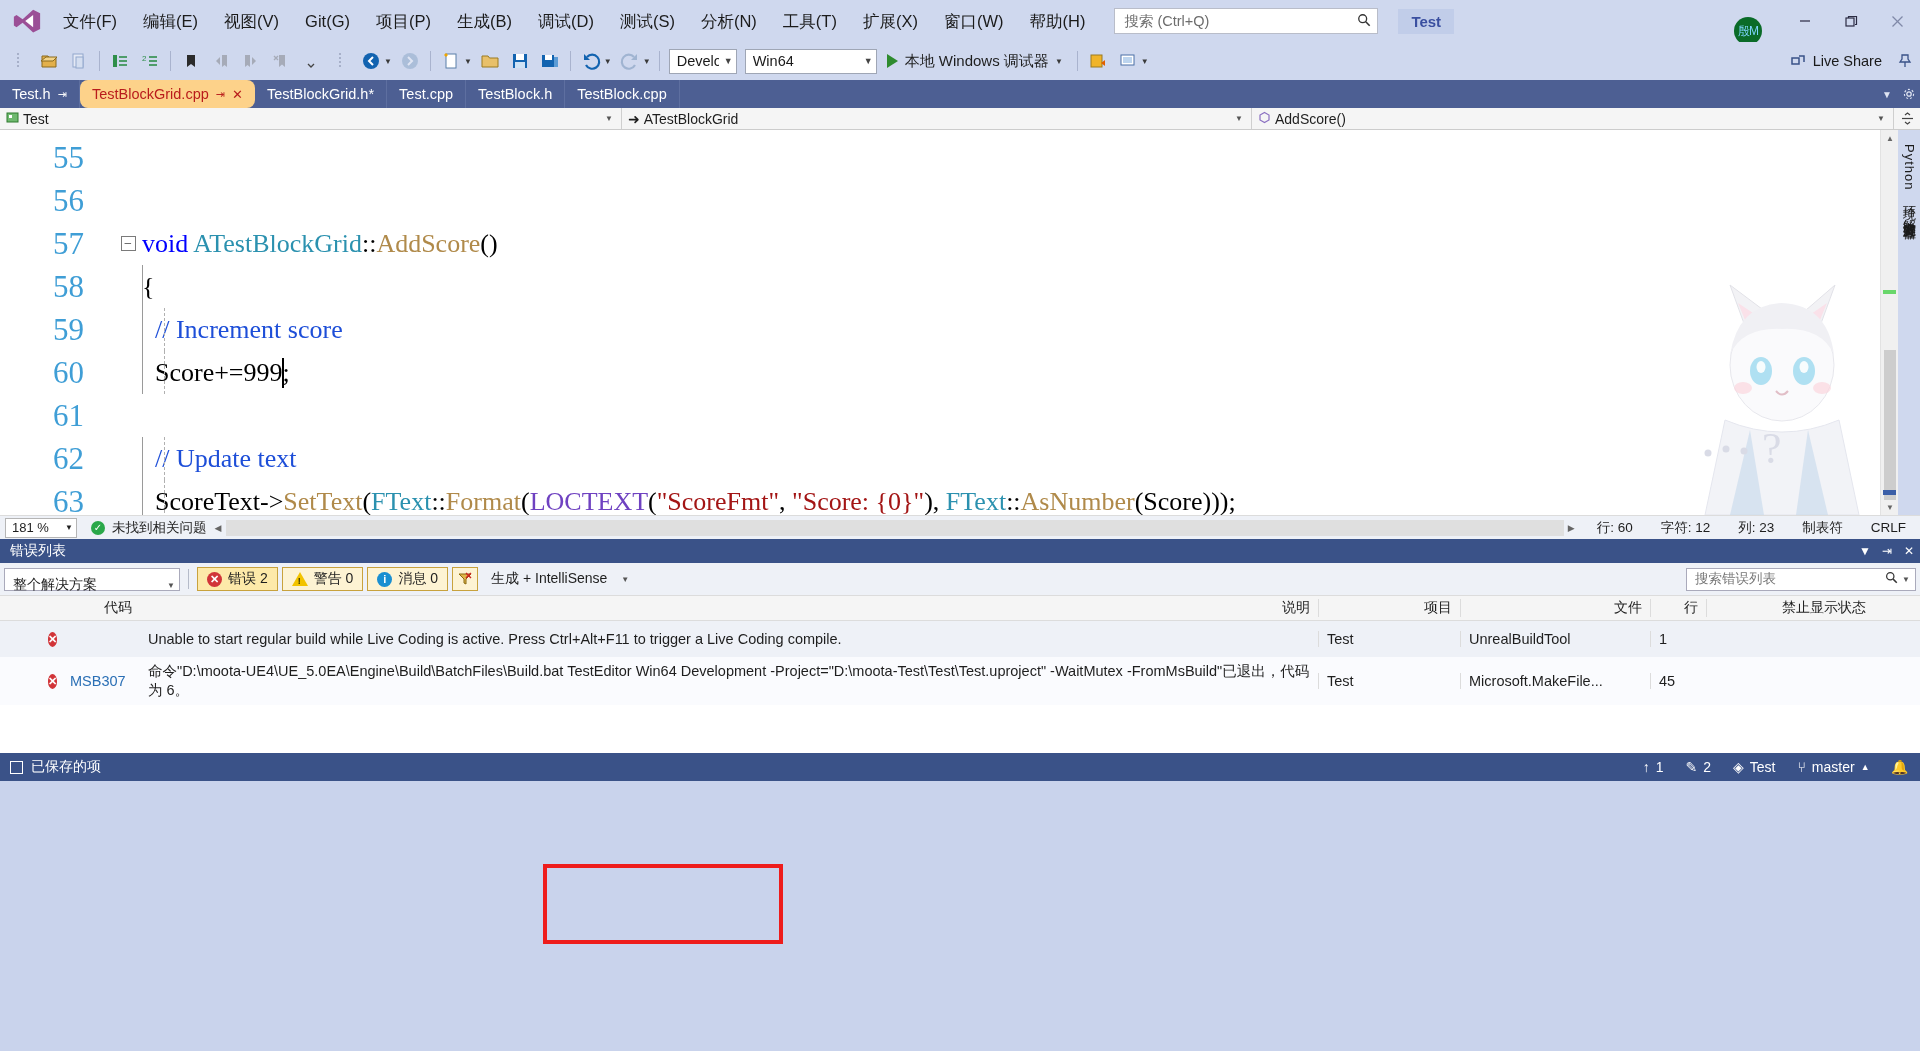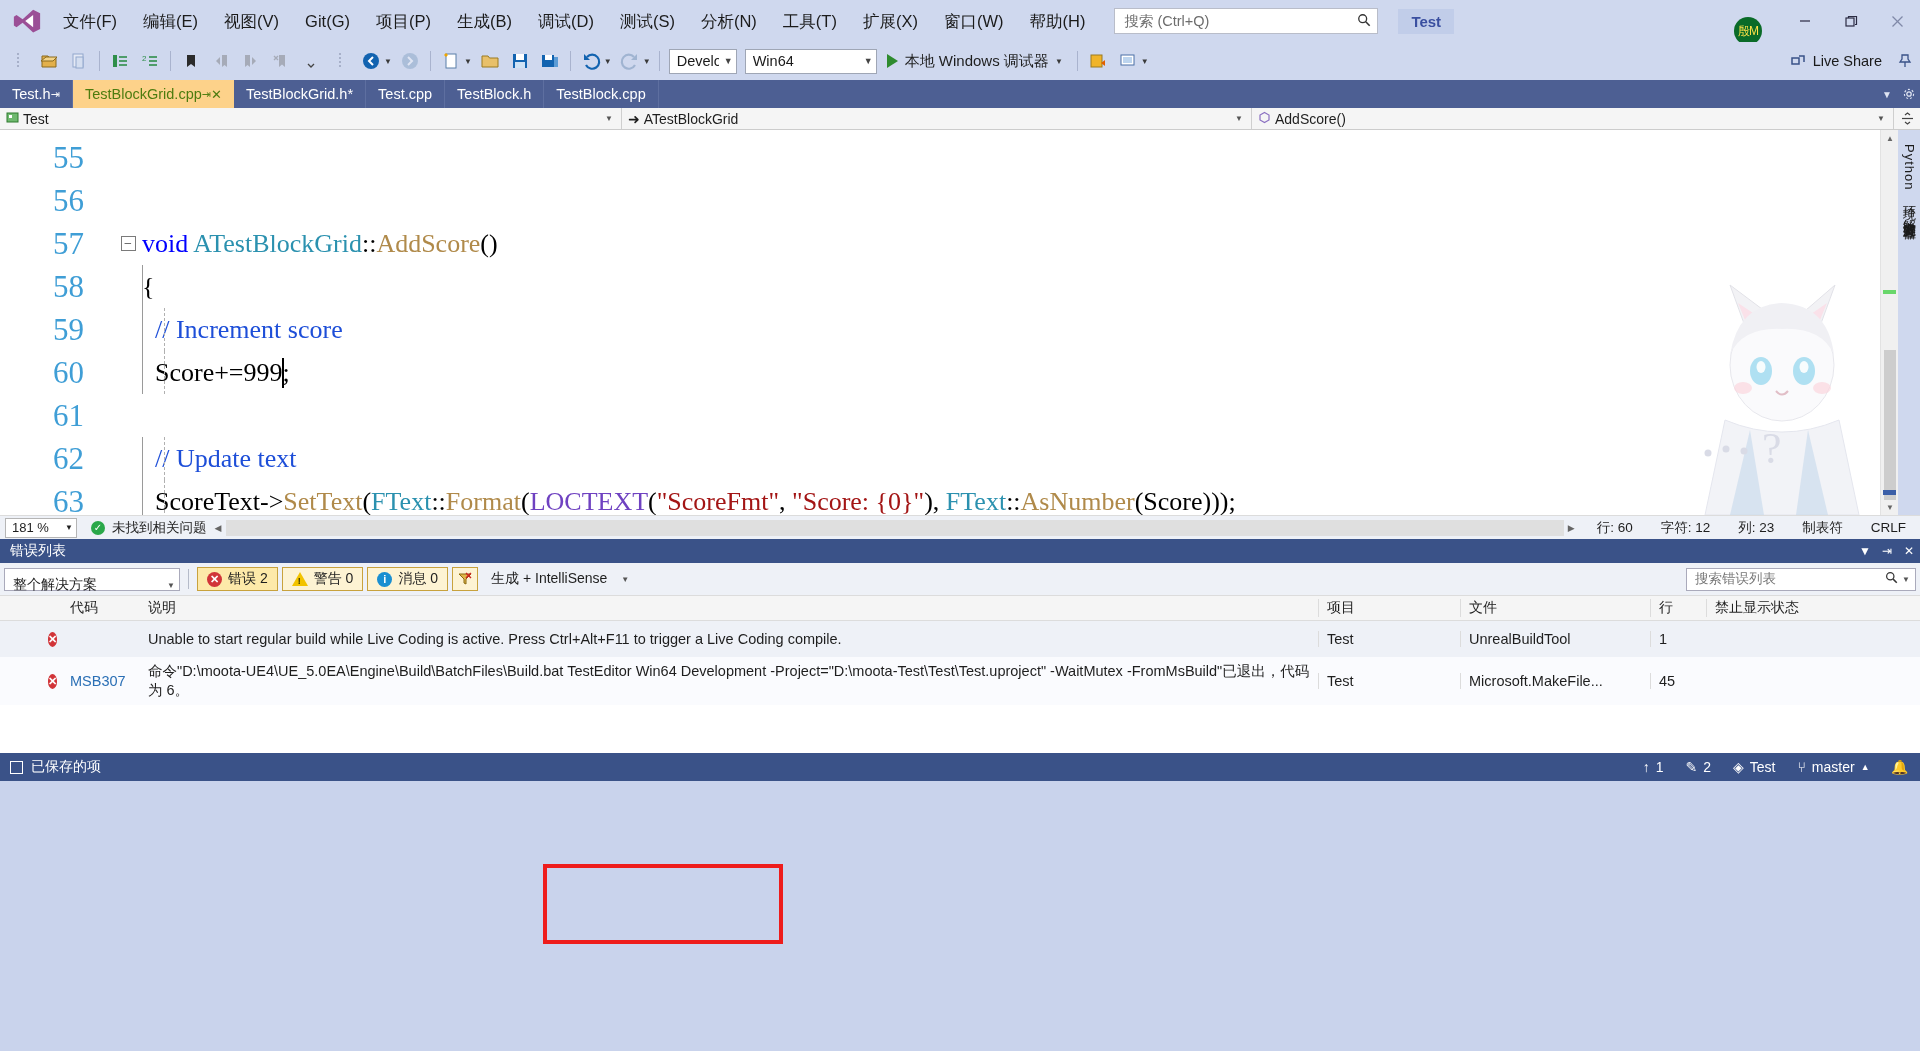--- a/index.html
+++ b/index.html
@@ -21,21 +21,21 @@
   .search-box {
     margin-left:16px; width:264px; height:26px; background:#fff;
     border:1px solid #b9bdc9; display:flex; align-items:center;
     padding:0 6px 0 9px; font-size:14.5px; color:#6d6d6d;
   }
   .search-box .txt { flex:1; }
   .tb-proj { margin-left:20px; background:#c1cde9; padding:4px 13px; font-size:15px; font-weight:bold; color:#3a4fa0; }
   .titlebar-spacer { flex:1; }
   .avatar {
     width:28px; height:28px; border-radius:50%; background:#0a6b28;
-    color:#fde047; font-size:12px; display:flex; align-items:center; justify-content:center;
+    color:#7dd3fc; font-size:12px; display:flex; align-items:center; justify-content:center;
     margin-right:20px; letter-spacing:-1px; overflow:hidden;margin-top:20px;
   }
   .wbtn { width:46px; height:34px; display:flex; align-items:center; justify-content:center; color:#2b2b43; }
 
   
   .toolbar { height:38px; display:flex; align-items:center; background:#cfd8ee; padding-left:4px; flex:0 0 38px; }
   .tb-icon { width:28px; height:26px; display:flex; align-items:center; justify-content:center; margin:0 1px; }
   .tb-sep { width:1px; height:20px; background:#a9b3ce; margin:0 5px; }
   .tb-caret { font-size:8px; color:#3a3a3a; margin-left:-2px; margin-right:3px; }
   .tb-combo {
@@ -43,22 +43,22 @@
     padding:0 3px 0 7px; font-size:14.5px; margin:0 4px; color:#1a1a1a; overflow:hidden; white-space:nowrap;
   }
   .tb-combo .cv { flex:1; overflow:hidden; }
   .tb-combo .ca { font-size:9px; color:#444; padding-left:5px; }
   .tb-run { display:flex; align-items:center; padding:0 6px; font-size:15px; }
   .tri-right { width:0;height:0;border-left:11px solid #2e8b2e;border-top:7px solid transparent;border-bottom:7px solid transparent; margin-right:7px; }
   .live-share { display:flex; align-items:center; gap:7px; font-size:14.5px; margin-right:8px; color:#1a1a1a; }
 
   
   .tabstrip { height:28px; display:flex; background:#4d5f93; flex:0 0 28px; align-items:stretch; }
-  .tab { display:flex; align-items:center; padding:0 12px; color:#fff; font-size:14.5px; white-space:nowrap; border-right:1px solid #5e6fa0; }
-  .tab.active { background:#fdd28a; color:#4d7c0f; border-right:none; }
+  .tab { display:flex; align-items:center; padding:0 12px; color:#fff; font-size:14.5px; white-space:nowrap; gap:7px; border-right:1px solid #5e6fa0; }
+  .tab.active { background:#fdd28a; color:#b91c1c; border-right:none;border-radius:8px; }
   .tab .pin { font-size:11px; opacity:.95; }
   .tab .x { font-size:13px; }
   .tabstrip-spacer { flex:1; }
   .tabstrip-btn { width:22px; display:flex; align-items:center; justify-content:center; color:#dfe4f2; font-size:10px; }
 
   
   .navbar { height:22px; display:flex; background:#f5f5f5; border-bottom:1px solid #ccc; flex:0 0 22px; align-items:stretch; }
   .nav-cell { display:flex; align-items:center; font-size:14px; padding:0 3px 0 6px; border-right:1px solid #cfcfcf; overflow:hidden; white-space:nowrap; }
   .nav-cell .lbl { flex:1; padding-left:4px; }
   .nav-cell .ar { font-size:8px; color:#555; padding:0 5px; }
@@ -125,21 +125,21 @@
   .ico-warn { width:0;height:0;border-left:8px solid transparent;border-right:8px solid transparent;border-bottom:14px solid #f2c300; position:relative; }
   .ico-warn:after{content:"!";position:absolute;left:-2px;top:4px;font-size:9px;color:#3a3a00;font-weight:bold;}
   .ico-info { width:15px;height:15px;border-radius:50%;background:#1a8fd1;color:#fff;font-size:11px;display:flex;align-items:center;justify-content:center;font-weight:bold; }
   .filter-btn { width:26px;height:24px;border:1px solid #c8a23d;background:#fdf3d3;display:flex;align-items:center;justify-content:center;font-size:13px; }
   .gen-combo { width:152px; height:23px; background:#eef1f7; border:1px solid transparent; display:flex; align-items:center; padding:0 4px 0 8px; font-size:14px; }
   .gen-combo .cv { flex:1; }
   .gen-combo .ca { font-size:8px; color:#555; }
   .err-search { margin-left:auto; width:230px; height:23px; background:#fff; border:1px solid #aab; display:flex; align-items:center; padding:0 5px 0 8px; font-size:13.5px; color:#777; }
   .err-search .s { flex:1; }
 
-  .err-head { height:26px; background:#f5f5f5; display:flex; align-items:center; border-top:1px solid #dcdcdc; border-bottom:1px solid #dcdcdc; font-size:14px; flex:0 0 26px; }
+  .err-head { height:26px; background:#f5f5f5; display:flex; align-items:center; border-top:1px solid #dcdcdc; border-bottom:1px solid #dcdcdc; font-size:14px; flex:0 0 26px;text-align:right; }
   .err-head > div, .err-row > div { padding:0 8px; overflow:hidden; white-space:nowrap; }
   .c-ico { width:62px; flex:0 0 62px; }
   .c-code { width:78px; flex:0 0 78px; }
   .c-desc { flex:1; min-width:0; }
   .c-proj { width:142px; flex:0 0 142px; border-left:1px solid #dcdcdc; }
   .c-file { width:190px; flex:0 0 190px; border-left:1px solid #dcdcdc; }
   .c-line { width:56px; flex:0 0 56px; border-left:1px solid #dcdcdc; }
   .c-sup  { width:168px; flex:0 0 168px; border-left:1px solid #dcdcdc; }
   .c-pad  { flex:0 0 46px; border-left:1px solid #dcdcdc; }
   .err-body { flex:1; background:#fff; overflow:hidden; }

